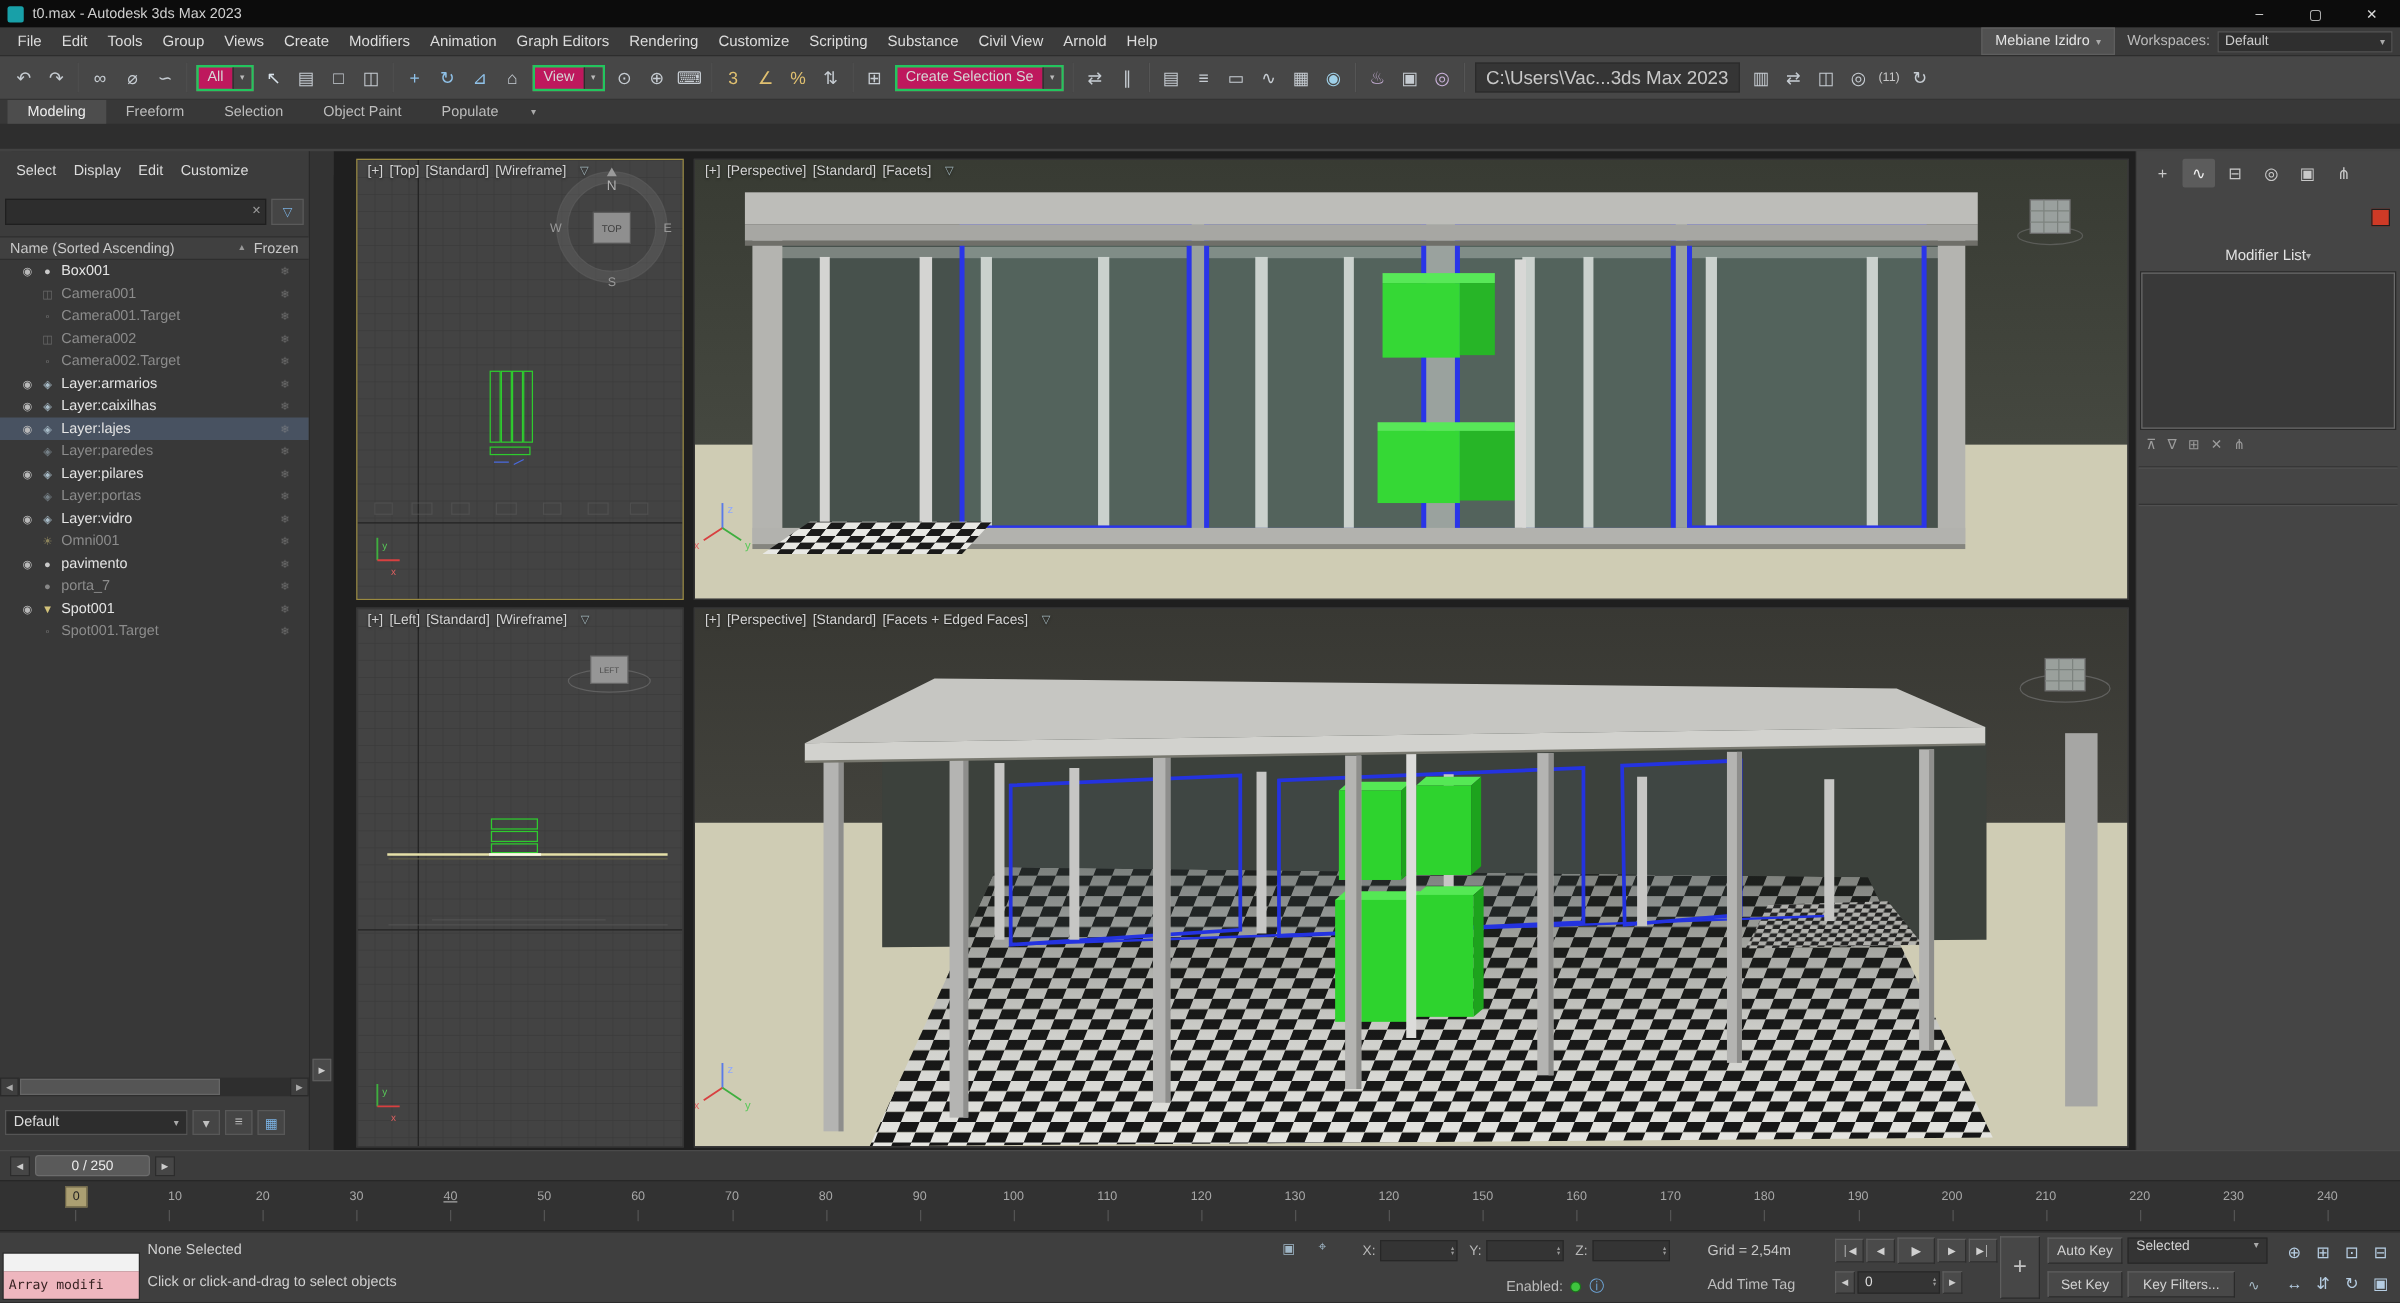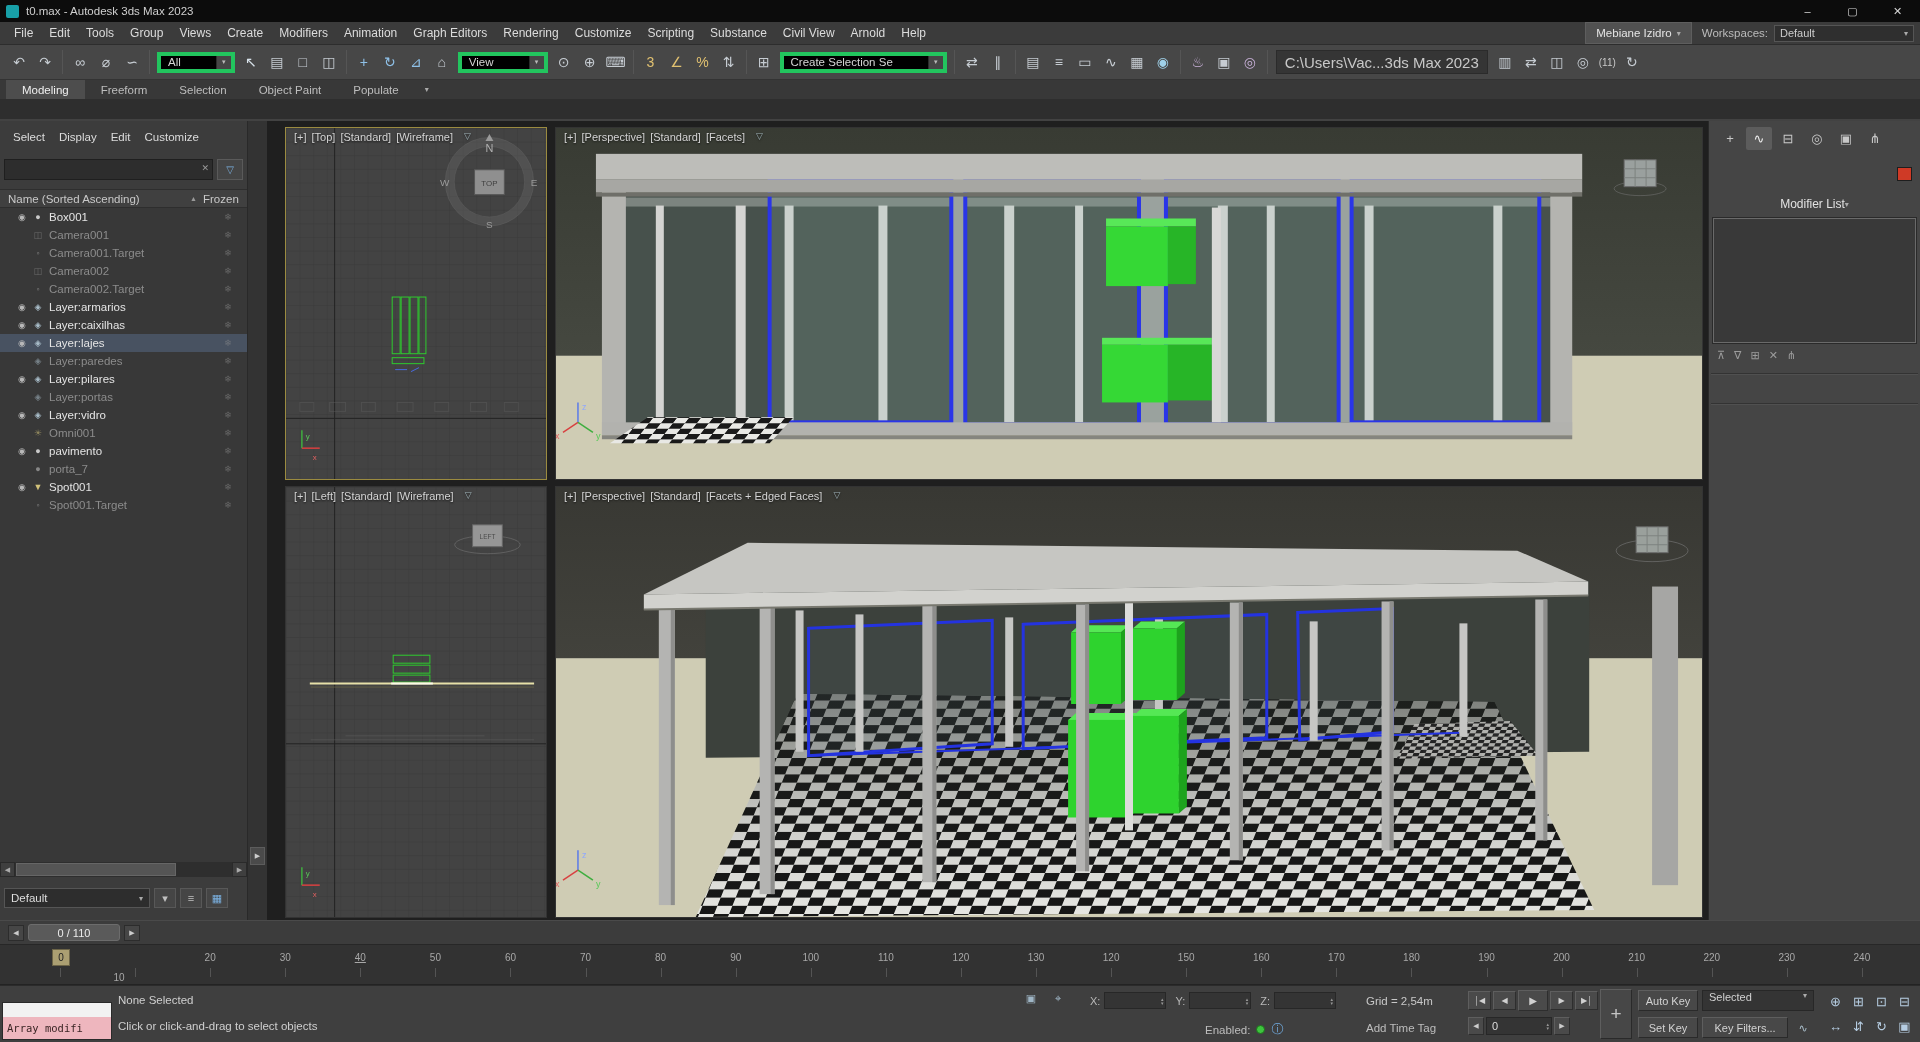--- a/index.html
+++ b/index.html
@@ -21,21 +21,21 @@
   .workspace-tab{height:100%;display:flex;align-items:center;gap:5px;background:#515151;border:1px solid #5e5e5e;padding:0 10px;font-size:11.5px;color:#e4e4e4;}
   .ws-label{margin:0 6px 0 10px;font-size:11.5px;color:#bbb;}
   .ws-dropdown{width:140px;height:17px;margin-right:6px;background:#2f2f2f;border:1px solid #555;display:flex;align-items:center;justify-content:space-between;padding:0 5px;font-size:11px;color:#ccc;}
   .dd-caret{font-size:8px;color:#aaa;}
 
   
   #toolbar{position:absolute;left:0;top:45px;width:1920px;height:35px;background:#474747;border-bottom:1px solid #333;display:flex;align-items:center;}
   #toolbar-groups{display:flex;align-items:center;padding-left:6px;}
   .tb-icon{width:26px;height:26px;display:flex;align-items:center;justify-content:center;font-size:14px;color:#c6ccd2;cursor:default;}
   .tb-sep{width:1px;height:24px;background:#333;border-right:1px solid #555;margin:0 4px;}
-  .tb-dropdown{height:21px;display:flex;align-items:center;background:#000000;border:4px solid #22c55e;margin:0 3px;gap:28px;}
+  .tb-dropdown{height:21px;display:flex;align-items:center;background:#be185d;border:2px solid #22c55e;margin:0 3px;}
   .tb-dropdown .dd-label{padding:0 7px;font-size:11.5px;color:#d6d6d6;white-space:nowrap;}
   .tb-dropdown .dd-arrow{width:15px;align-self:stretch;display:flex;align-items:center;justify-content:center;background:#464646;border-left:1px solid #2c2c2c;font-size:7px;color:#bbb;}
   .tb-field{height:24px;display:flex;align-items:center;background:#353535;border:1px solid #2b2b2b;color:#c8c8c8;font-size:15px;padding:0 8px;margin:0 4px;white-space:nowrap;}
   .tb-badge{font-size:10px;color:#c8c8c8;margin:0 3px;}
 
   
   #ribbon-tabs{position:absolute;left:0;top:80px;width:1920px;height:19px;background:#383838;display:flex;align-items:stretch;}
   #ribbon-tab-list{display:flex;align-items:stretch;padding-left:6px;}
   .ribbon-tab{display:flex;align-items:center;padding:0 16px;font-size:11.5px;color:#bdbdbd;cursor:default;}
   .ribbon-tab.active{background:#4d4d4d;color:#efefef;}
@@ -735,28 +735,28 @@
       <span class="stack-tool">⊞</span>
       <span class="stack-tool">✕</span>
       <span class="stack-tool">⋔</span>
     </div>
   <div class="cp-divider" style="top:252px;"></div>
   <div class="cp-divider" style="top:282px;"></div>
 </div>
 
 <div id="time-slider">
   <span class="ts-btn" id="ts-prev">◀</span>
-  <div id="ts-thumb">0 / 110</div>
+  <div id="ts-thumb">0 / 250</div>
   <span class="ts-btn" id="ts-next">▶</span>
 </div>
 <div id="ruler">
   <div id="ruler-ticks">
       <span class="tick-label" style="left: 60px;">0</span>
       <span class="tick-mark" style="left: 60px;"></span>
-      <span class="tick-label" style="left: 119px; margin-top: 20px;">10</span>
+      <span class="tick-label" style="left: 140px;">10</span>
       <span class="tick-mark" style="left: 135.08px;"></span>
       <span class="tick-label" style="left: 210.16px;">20</span>
       <span class="tick-mark" style="left: 210.16px;"></span>
       <span class="tick-label" style="left: 285.24px;">30</span>
       <span class="tick-mark" style="left: 285.24px;"></span>
       <span class="tick-label" style="left: 360.32px; text-decoration: underline;">40</span>
       <span class="tick-mark" style="left: 360.32px;"></span>
       <span class="tick-label" style="left: 435.4px;">50</span>
       <span class="tick-mark" style="left: 435.4px;"></span>
       <span class="tick-label" style="left: 510.48px;">60</span>

